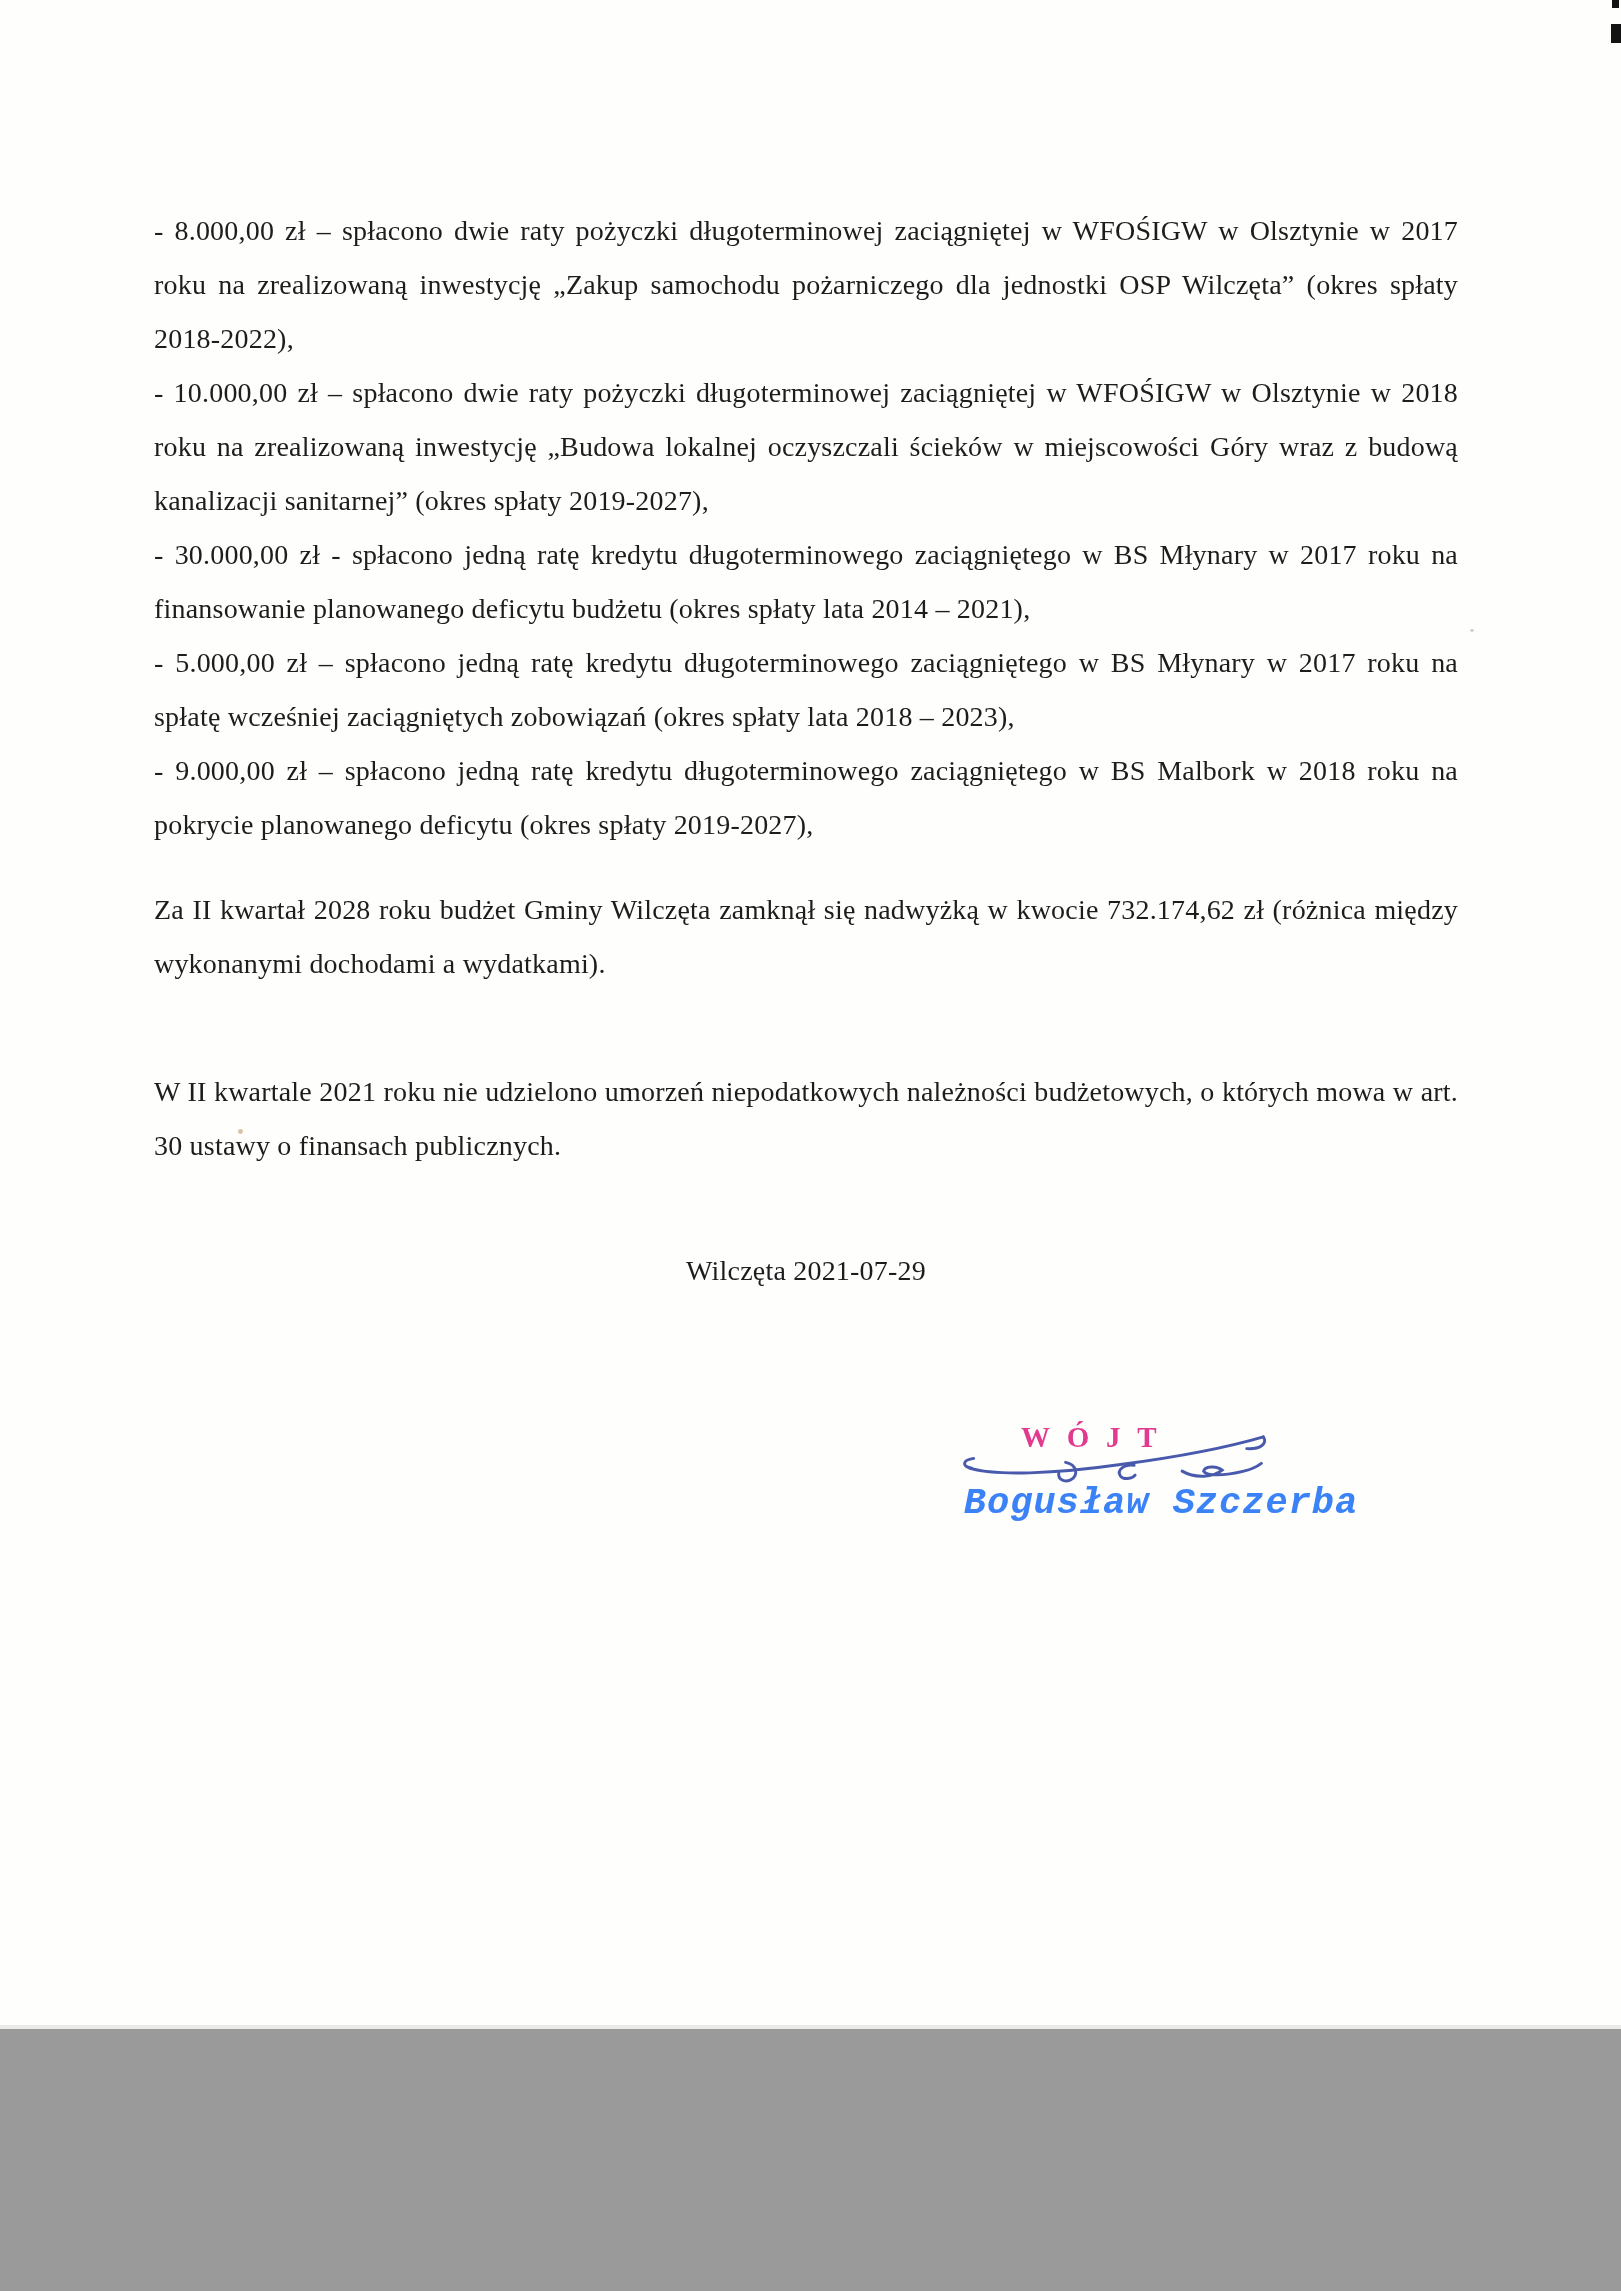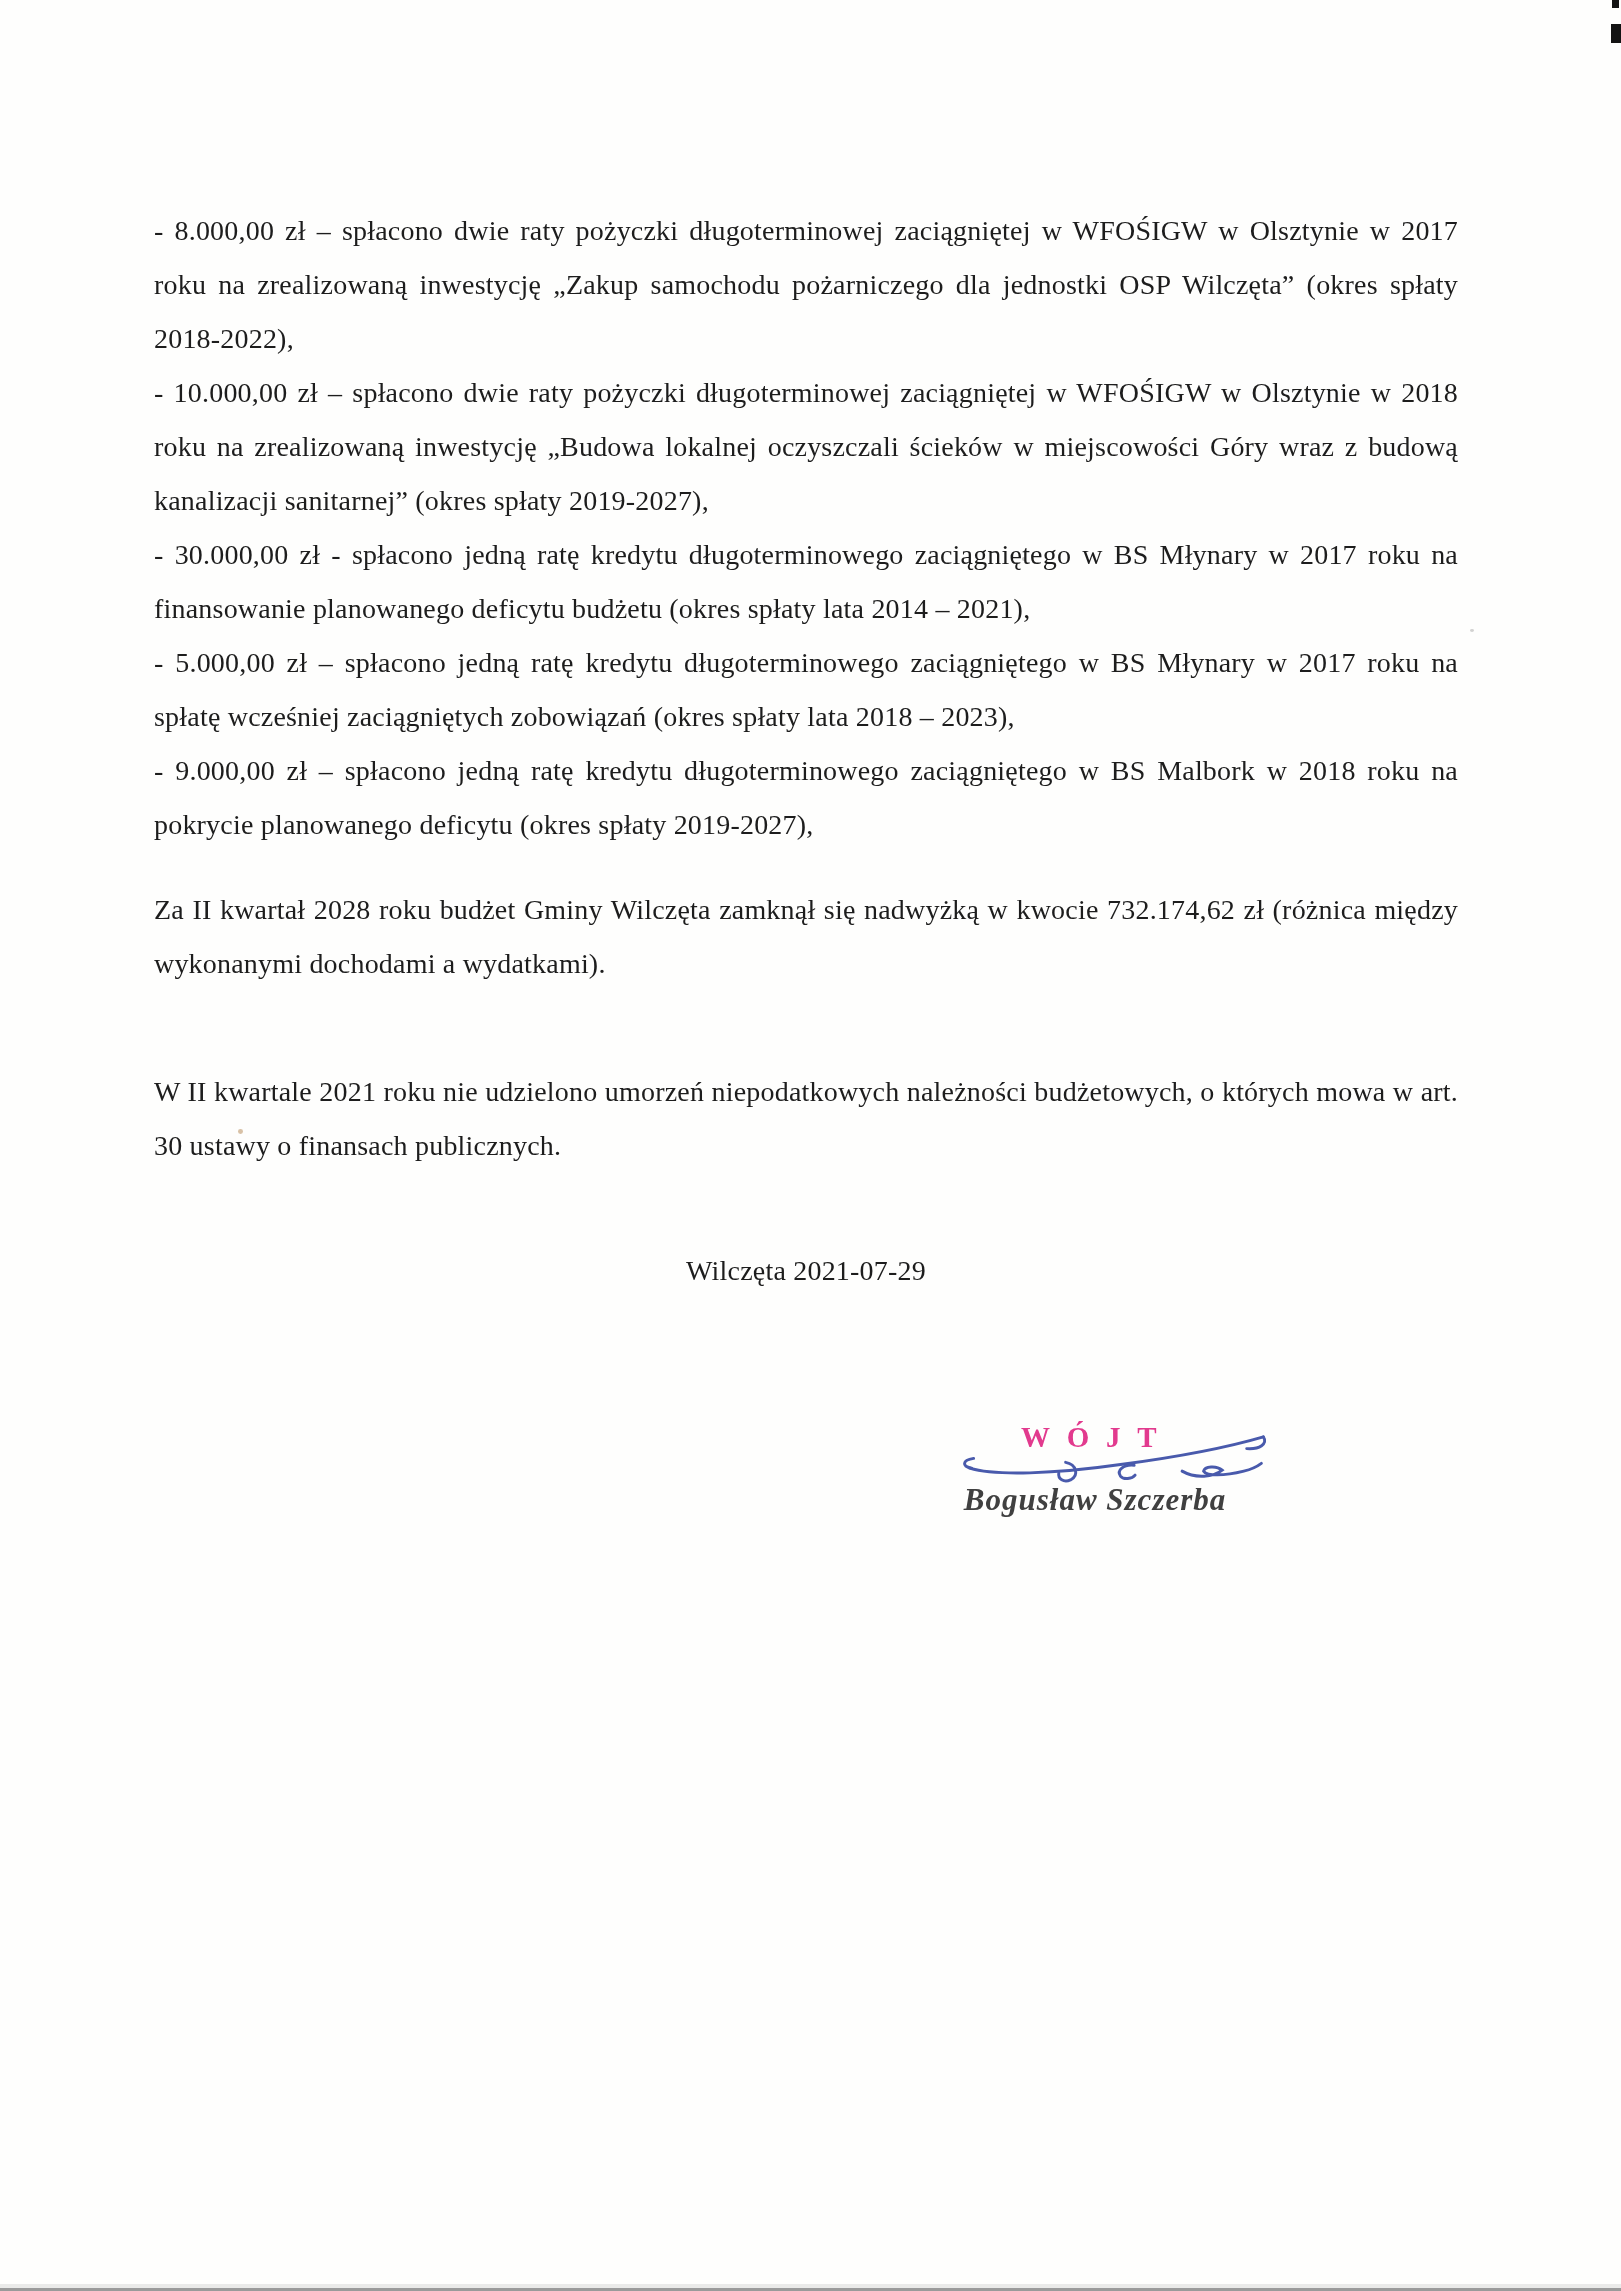--- a/index.html
+++ b/index.html
@@ -1,18 +1,18 @@
 <!DOCTYPE html>
 <html lang="pl"><head>
 <meta charset="utf-8">
 <style>
   html,body{margin:0;padding:0;background:#9a9a9a;}
   .page{
     position:relative;
-    width:1621px;height:2288px;
+    width:1621px;height:2029px;
     margin:0 auto;
     background:#fefefd;
     overflow:hidden;
     font-family:"Liberation Serif","DejaVu Serif",serif;
     color:#1d1d1d;
   }
   .content{
     position:absolute;
     left:154px;top:204px;
     width:1304px;
@@ -36,24 +36,25 @@
     letter-spacing:16.7px;
     color:#e23a8e;
     white-space:nowrap;
   }
   .sig-ink{
     position:absolute;left:0;top:9.8px;
     width:323px;height:98px;
   }
   .sig-name{
     position:absolute;left:7.8px;top:63px;
-    font-size:31px;font-weight:bold;font-style:italic;
-    color:#404040;
+    font-size:37px;font-weight:bold;font-style:italic;
+    color:#3b82f6;
     letter-spacing:1px;
     white-space:nowrap;
+    font-family:Liberation Mono, monospace;
   }
   .artifact-topright{
     position:absolute;right:0;top:23.5px;
     width:9.8px;height:19.6px;background:#131313;
   }
   .artifact-topcorner{
     position:absolute;right:2px;top:0;
     width:6.9px;height:7.8px;background:#131313;
   }
   .speck{position:absolute;border-radius:50%;}

